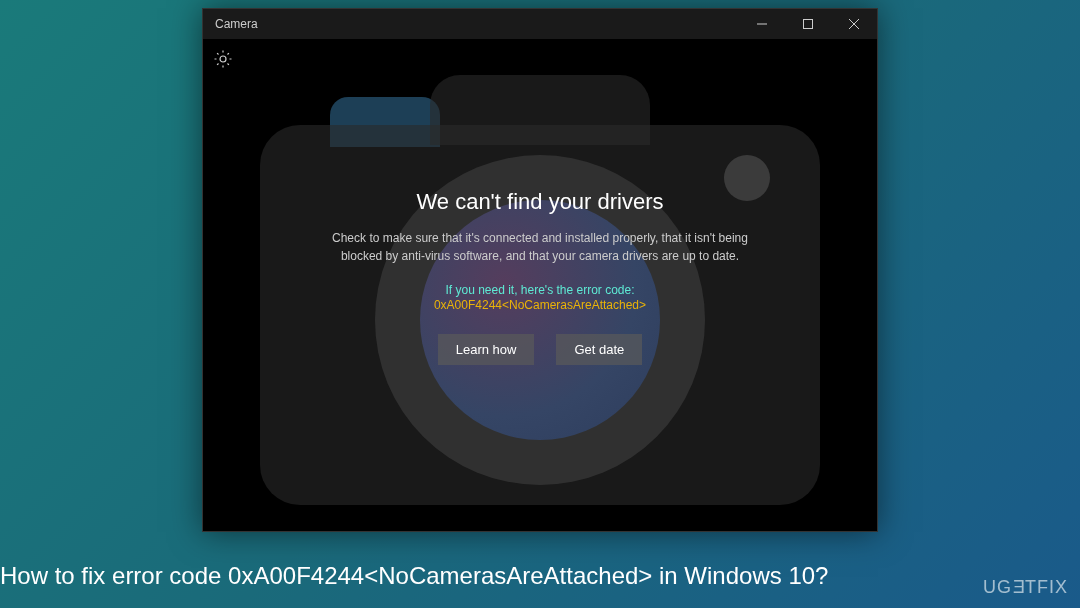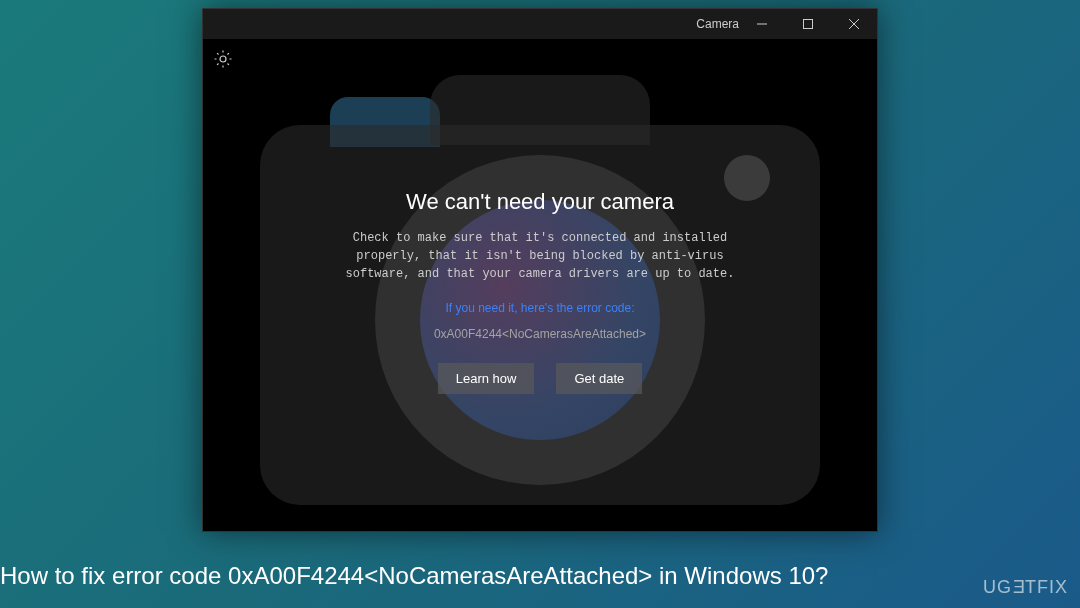--- a/index.html
+++ b/index.html
@@ -20,21 +20,21 @@
     }
     .titlebar {
       height: 30px;
       background: #1a1a1a;
       display: flex;
       align-items: center;
       padding-left: 12px;
       color: #ccc;
       font-size: 12px;
     }
-    .titlebar-title { flex: 1; text-align: right; }
+    .titlebar-title { flex: 1; }
     .win-controls { display: flex; height: 30px; }
     .win-btn {
       width: 46px;
       height: 30px;
       display: flex;
       align-items: center;
       justify-content: center;
       color: #ccc;
       font-size: 10px;
       cursor: default;
@@ -142,30 +142,29 @@
       font-size: 22px;
       font-weight: 300;
       margin-bottom: 14px;
     }
     .error-desc {
       font-size: 12px;
       line-height: 1.5;
       color: #ccc;
       margin-bottom: 18px;
       padding: 0 30px;
-      font-family: Liberation Mono, monospace;
     }
     .error-code-label {
       font-size: 12px;
-      color: #3b82f6;
-      margin-bottom: 12px;
+      color: #5eead4;
+      margin-bottom: 1px;
     }
     .error-code {
       font-size: 12px;
-      color: #a3a3a3;
+      color: #eab308;
       margin-bottom: 22px;
     }
     .error-buttons {
       display: flex;
       gap: 22px;
       justify-content: center;
     }
     .err-btn {
       background: rgba(90,90,90,0.7);
       color: #fff;
@@ -230,21 +229,21 @@
     </div>
     <div class="camera-shape">
       <div class="camera-tab"></div>
       <div class="camera-hump"></div>
       <div class="camera-body"></div>
       <div class="camera-lens-outer"></div>
       <div class="camera-lens-inner"></div>
       <div class="camera-dot"></div>
     </div>
     <div class="error-content">
-      <div class="error-title">We can't need your camera</div>
+      <div class="error-title">We can't find your drivers</div>
       <div class="error-desc">Check to make sure that it's connected and installed properly, that it isn't being blocked by anti-virus software, and that your camera drivers are up to date.</div>
       <div class="error-code-label">If you need it, here's the error code:</div>
       <div class="error-code">0xA00F4244&lt;NoCamerasAreAttached&gt;</div>
       <div class="error-buttons">
         <button class="err-btn">Learn how</button>
         <button class="err-btn">Get date</button>
       </div>
     </div>
   </div>
 </div>

